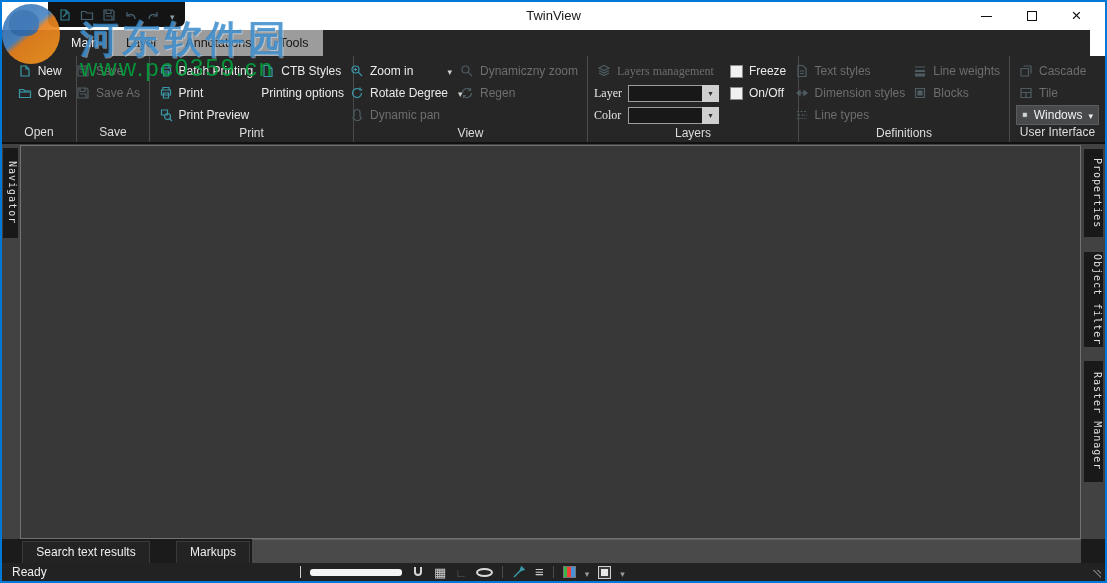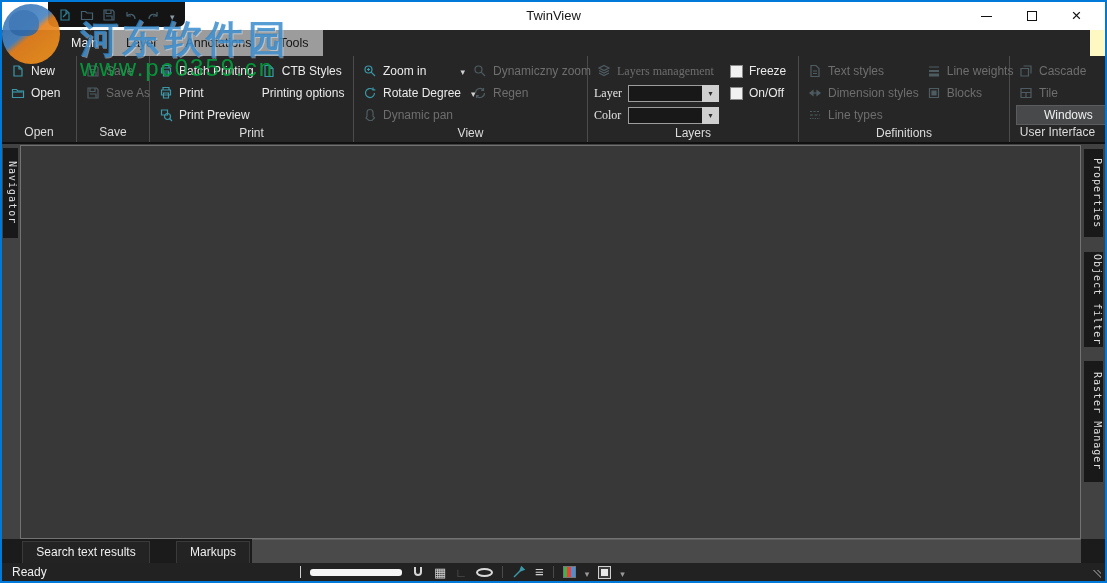--- a/index.html
+++ b/index.html
@@ -1,20 +1,20 @@
 <!DOCTYPE html>
 <html><head>
 <meta charset="utf-8">
 <style>
   * { margin:0; padding:0; box-sizing:border-box; }
   html,body { background:#000; }
   .screen {
     position:relative; width:1107px; height:583px; overflow:hidden;
     font-family:"Liberation Sans", sans-serif;
-    background:#fef9c3; border:2px solid #0079d8;
+    background:#ffffff; border:2px solid #0079d8;
   }
   
   .titlebar { position:absolute; left:0; right:0; top:0; height:28px; background:#ffffff; }
   .title { position:absolute; left:0; right:0; top:0; height:28px; line-height:28px;
            text-align:center; font-size:13px; color:#161616; }
   .winctl { position:absolute; right:6px; top:0; height:28px; display:flex; align-items:center; }
   .wbtn { width:45px; height:28px; display:flex; align-items:center; justify-content:center; color:#111; }
   .glyph-min { width:11px; height:1px; background:#111; display:block; }
   .glyph-max { width:10px; height:10px; border:1px solid #111; display:block; }
   .glyph-close::before { content:"×"; font-size:17px; line-height:1; }
@@ -27,21 +27,21 @@
   .qat .caret { color:#8a9aa2; margin-left:2px; }
   
   .tabrow { position:absolute; left:0; right:15px; top:28px; height:26px; background:#262626; }
   .tabstrip { position:absolute; left:55px; top:0; height:26px; display:flex; background:#9c9c9c; }
   .rtab { height:26px; line-height:26px; padding:0 14px; font-size:12.5px; color:#141414; }
   .rtab.active { background:#262626; color:#f2f2f2; }
   
   .ribbon { position:absolute; left:0; right:0; top:54px; height:86px; background:#262626; display:flex; }
   .rgroup { height:100%; border-right:1px solid #4b4b4b; display:flex; flex-direction:column; }
   .rgroup:last-child { border-right:none; }
-  .rg-content { flex:1; display:flex; padding:4px 6px 0 6px; gap:2px; }
+  .rg-content { flex:1; display:flex; padding:4px 6px 0 6px; gap:2px;justify-content:flex-end; }
   .rg-label { height:17px; text-align:center; font-size:12px; color:#dcdcdc; }
   .rcol { display:flex; flex-direction:column; }
   .rbtn { display:flex; align-items:center; gap:6px; height:22px; padding:0 3px;
           font-size:12px; color:#eaeaea; white-space:nowrap; }
   .rbtn .ic { width:14px; height:14px; flex:none; color:#3a98a8; }
   .rbtn .caret { color:#cfcfcf; margin-left:auto; padding-left:4px; }
   .rbtn.disabled { color:#6e6e6e; }
   .rbtn.disabled .ic { color:#4e5c62; }
   svg.ic { fill:none; stroke:currentColor; stroke-width:1.2; }
   
@@ -49,21 +49,21 @@
   .lay-right { width:64px; }
   .combo-row { display:flex; align-items:center; height:22px; font-size:12px; color:#e6e6e6; }
   .combo-row .lbl { width:34px; }
   .combo { display:flex; height:17px; }
   .combo-field { width:74px; background:#181818; border:1px solid #9d9d9d; border-right:none; }
   .combo-btn { width:17px; background:#cfcfcf; color:#2a2a2a; display:flex; align-items:center; justify-content:center; }
   .combo-btn::before { content:"▾"; font-size:8px; }
   .chk-row { display:flex; align-items:center; gap:6px; height:22px; font-size:12px; color:#eaeaea; }
   .chk { width:13px; height:13px; background:#f1f1f1; border:1px solid #8a8a8a; }
   .windows-btn { background:#47494b; border:1px solid #5a5c5e; height:20px; margin-top:1px;
-                 display:flex; align-items:center; gap:22px; padding:0 5px; font-size:12px; color:#f0f0f0; }
+                 display:flex; align-items:center; gap:6px; padding:0 5px; font-size:12px; color:#f0f0f0; }
   .windows-btn .ic { color:#cfd6d8; }
   
   .main { position:absolute; left:0; right:0; top:140px; height:397px; background:#424242; border-top:2px solid #101010; }
   .canvas { position:absolute; left:18px; right:24px; top:1px; bottom:0;
             background:#383838; border:1px solid #727272; }
   .vtab { position:absolute; background:#191919; color:#e0e0e0;
           font-family:"DejaVu Sans Mono", monospace; font-size:10px;
           writing-mode:vertical-rl; text-align:center; letter-spacing:1px; }
   .vtab.left { left:1px; width:15px; }
   .vtab.right { right:2px; width:19px; }

